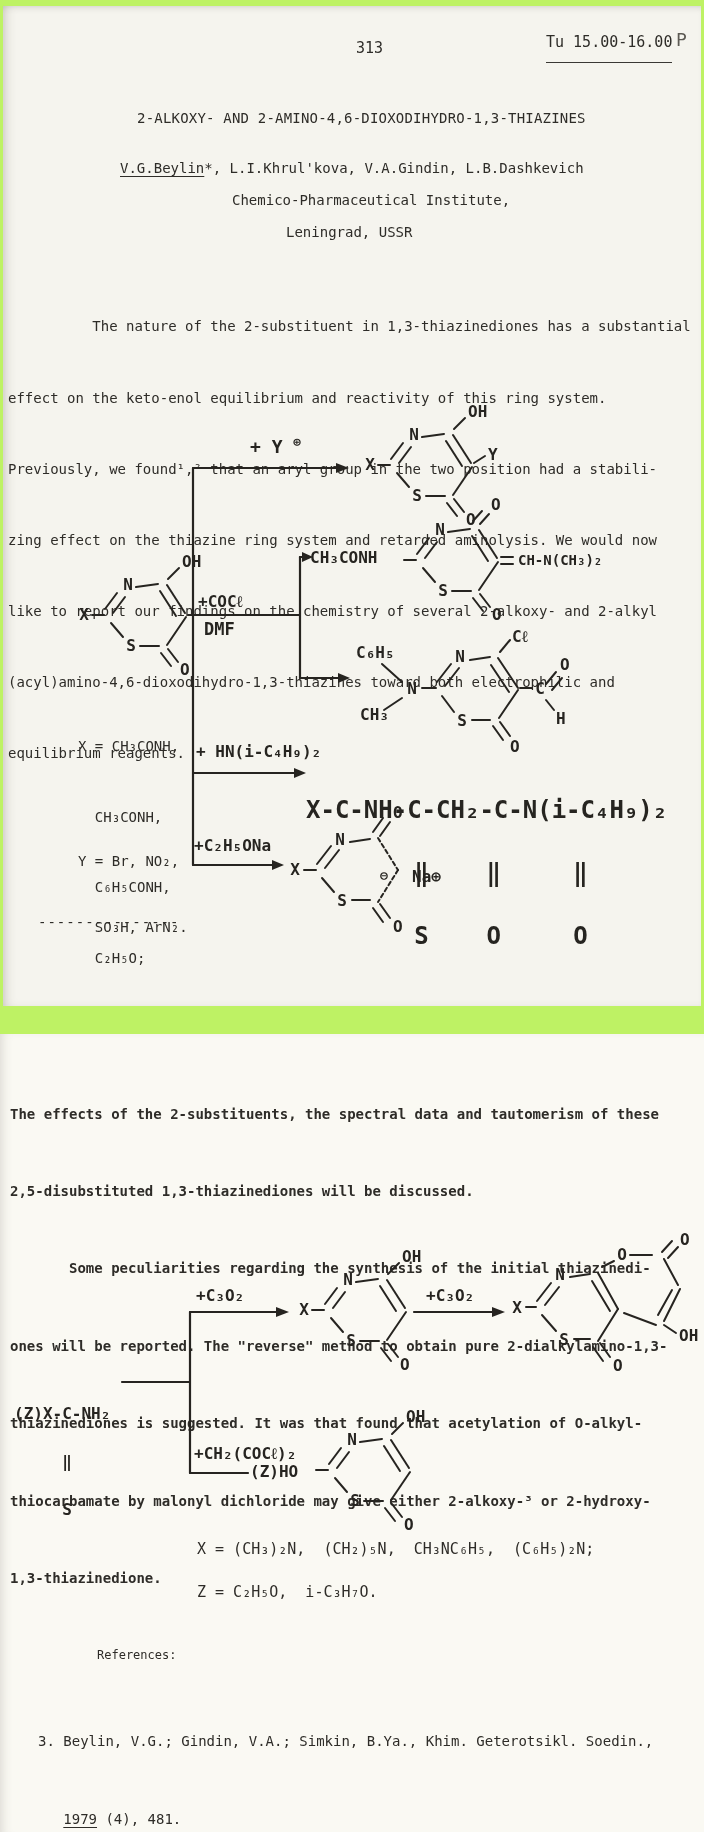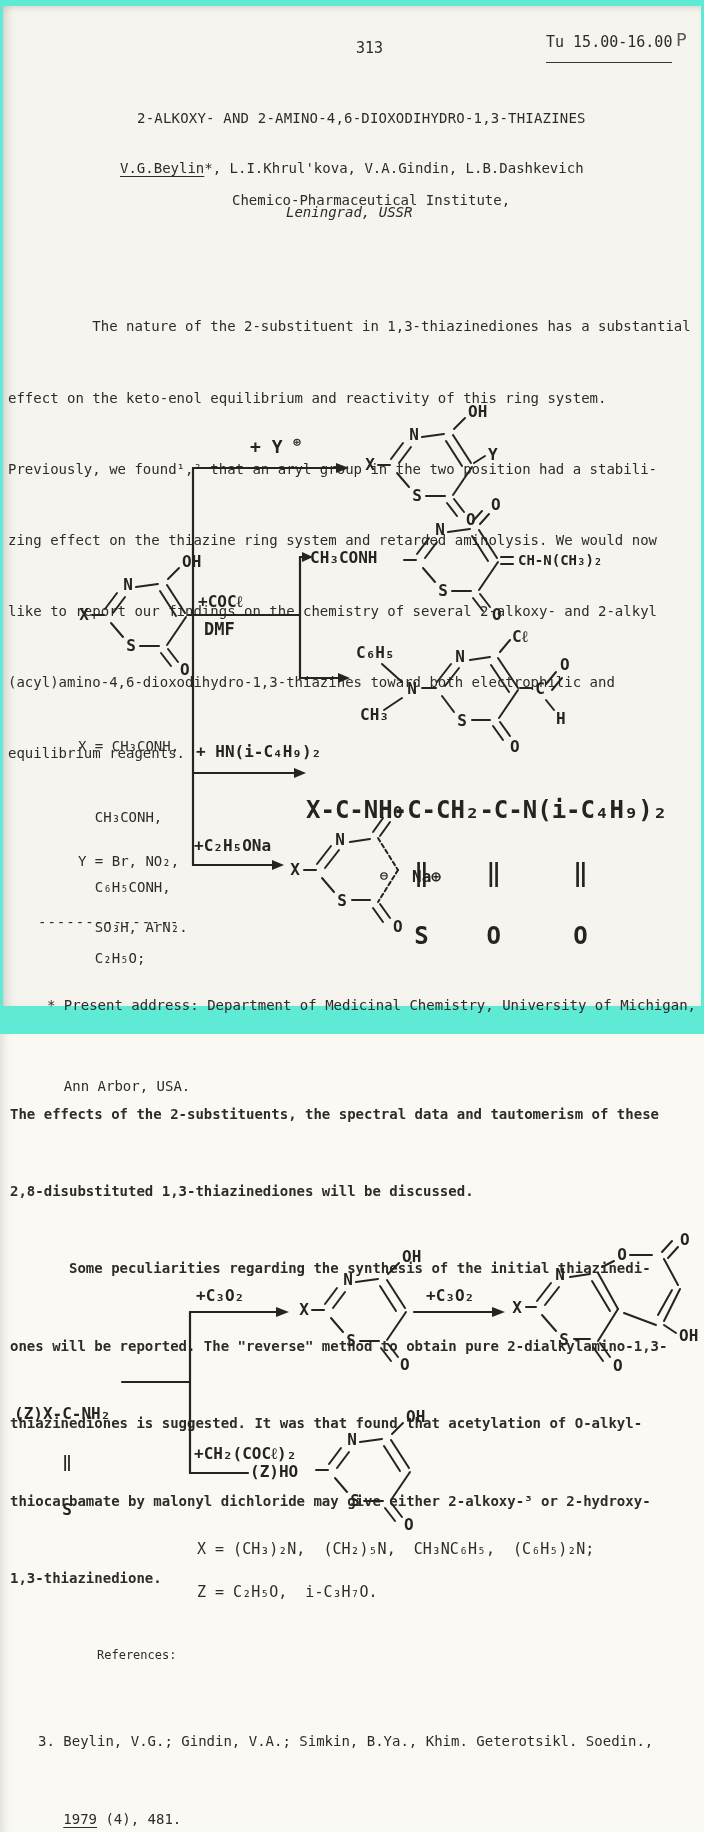--- a/index.html
+++ b/index.html
@@ -1,16 +1,16 @@
 <!DOCTYPE html>
 <html><head>
 <meta charset="utf-8">
 <style>
   html,body{margin:0;padding:0;background:#fff;}
-  #canvas{position:relative;width:704px;height:1832px;background:#5eead4;overflow:hidden;
+  #canvas{position:relative;width:704px;height:1832px;background:#bef264;overflow:hidden;
           font-family:"DejaVu Sans Mono",monospace;color:#2e2c28;}
   .scan{position:absolute;}
   #scan1{left:3px;top:6px;width:698px;height:1000px;background:#f5f4ee;
          box-shadow:inset 7px 0 12px -6px rgba(70,62,50,.28), inset 0 5px 9px -6px rgba(70,62,50,.22);}
   #scan2{left:0;top:1034px;width:704px;height:802px;background:#faf9f3;
          box-shadow:inset 8px 0 12px -7px rgba(70,62,50,.20);}
   .abs{position:absolute;white-space:pre;}
   .typed{font-size:14px;line-height:24px;}
   .para div{white-space:pre;}
   #abstract{left:8px;top:268px;font-size:14px;line-height:23.7px;}
@@ -35,21 +35,21 @@
   <div id="scan1" class="scan"></div>
   <div id="scan2" class="scan"></div>
 
   <div class="abs typed" style="left:356px;top:36px;font-size:15px;">313</div>
   <div class="abs" style="left:546px;top:33px;font-size:15px;"><span id="session">Tu 15.00-16.00</span></div>
   <div class="abs" style="left:676px;top:29px;font-size:18px;color:#5d5a54;">P</div>
 
   <div class="abs" style="left:137px;top:110px;font-size:14px;letter-spacing:.2px;">2-ALKOXY- AND 2-AMINO-4,6-DIOXODIHYDRO-1,3-THIAZINES</div>
   <div class="abs" style="left:120px;top:160px;font-size:14px;"><span class="ul">V.G.Beylin</span><span>*, L.I.Khrul'kova, V.A.Gindin, L.B.Dashkevich</span></div>
   <div class="abs" style="left:232px;top:192px;font-size:14px;">Chemico-Pharmaceutical Institute,</div>
-  <div class="abs" style="left:286px;top:204px;font-size:14px;font-style:italic;">Leningrad, USSR</div>
+  <div class="abs" style="left:286px;top:224px;font-size:14px;">Leningrad, USSR</div>
 
   <div id="abstract" class="abs para">
     <div>          The nature of the 2-substituent in 1,3-thiazinediones has a substantial</div>
     <div>effect on the keto-enol equilibrium and reactivity of this ring system.</div>
     <div>Previously, we found¹,² that an aryl group in the two position had a stabili-</div>
     <div>zing effect on the thiazine ring system and retarded aminolysis. We would now</div>
     <div>like to report our findings on the chemistry of several 2-alkoxy- and 2-alkyl</div>
     <div>(acyl)amino-4,6-dioxodihydro-1,3-thiazines toward both electrophilic and</div>
     <div>equilibrium reagents.</div>
   </div>
@@ -206,28 +206,24 @@
     <div>  CH₃CONH,</div>
     <div>  C₆H₅CONH,</div>
     <div>  C₂H₅O;</div>
   </div>
   <div class="abs pre3" style="left:78px;top:806px;font-size:14px;line-height:22px;">
     <div>Y = Br, NO₂,</div>
     <div>  SO₃H, ArN₂.</div>
   </div>
 
   <div class="abs" style="left:38px;top:914px;font-size:14px;letter-spacing:1px;">---------------</div>
-  <div class="abs pre3" style="left:47px;top:938px;font-size:14px;line-height:27px;">
-    <div>* Present address: Department of Medicinal Chemistry, University of Michigan,</div>
-    <div>  Ann Arbor, USA.</div>
-  </div>
 
   <div id="section2" class="abs para">
     <div>The effects of the 2-substituents, the spectral data and tautomerism of these</div>
-    <div>2,8-disubstituted 1,3-thiazinediones will be discussed.</div>
+    <div>2,5-disubstituted 1,3-thiazinediones will be discussed.</div>
     <div>       Some peculiarities regarding the synthesis of the initial thiazinedi-</div>
     <div>ones will be reported. The "reverse" method to obtain pure 2-dialkylamino-1,3-</div>
     <div>thiazinediones is suggested. It was that found that acetylation of O-alkyl-</div>
     <div>thiocarbamate by malonyl dichloride may give either 2-alkoxy-³ or 2-hydroxy-</div>
     <div>1,3-thiazinedione.</div>
   </div>
 
   <svg class="ovl" style="left:0;top:1240px;" width="704" height="245">
     <line x1="122" y1="142" x2="190" y2="142"></line>
     <line x1="190" y1="72" x2="190" y2="233"></line>

